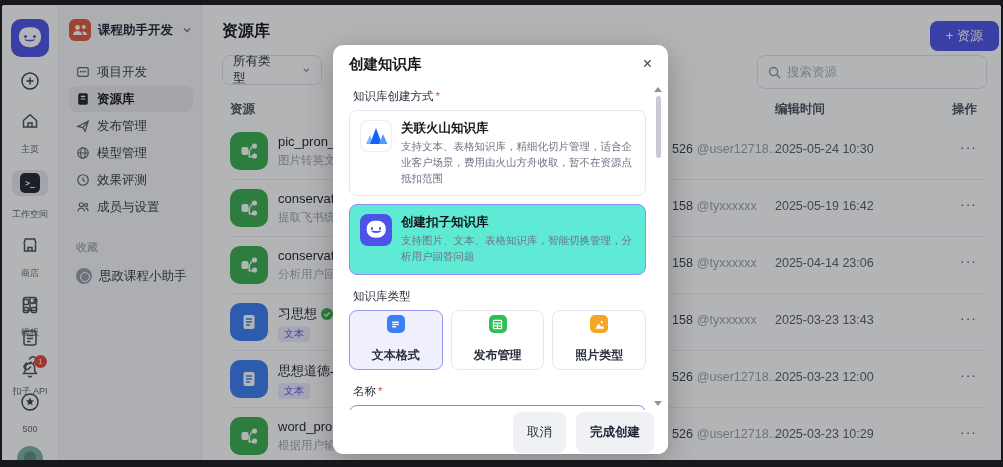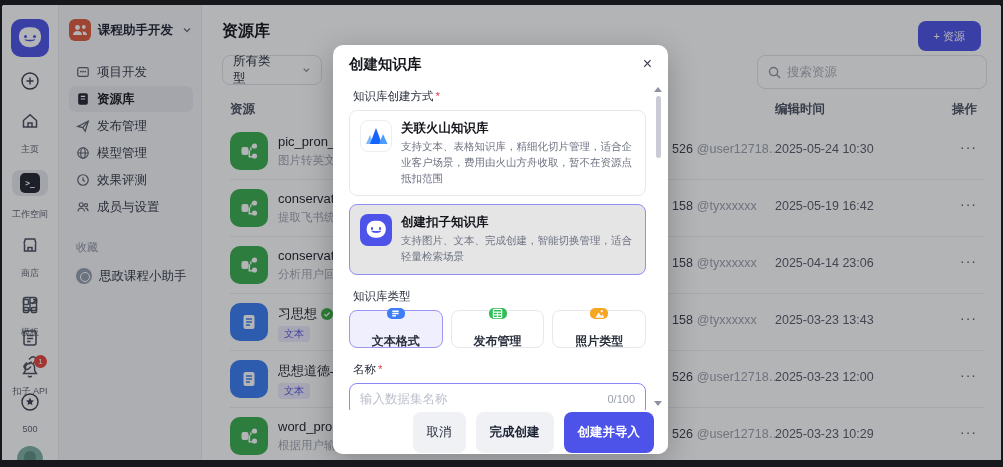--- a/index.html
+++ b/index.html
@@ -34,21 +34,21 @@
   .fav-item { display:flex; align-items:center; gap:7px; padding:0 7px; height:26px; font-size:12.5px; color:#353b48; cursor:pointer; border-radius:7px; white-space:nowrap; }
   .fav-ic { width:16px; height:16px; border-radius:50%; background:#97a0b0; flex:none; position:relative; }
   .fav-ic:after{content:"";position:absolute;left:4px;top:4px;width:8px;height:8px;border-radius:50%;border:1.5px solid #fff;}
 
   
   .main { flex:1; position:relative; background:#fff; }
   .page-title { position:absolute; left:20px; top:16px; font-size:16px; font-weight:bold; color:#14161c; }
   .filter { position:absolute; top:50px; height:30px; background:#fff; border:1px solid #e1e2e8; border-radius:8px; display:flex; align-items:center; padding:0 10px; font-size:12.5px; color:#2a2f3c; gap:26px; cursor:pointer; }
   .f1 { left:20px; width:100px; justify-content:space-between; }
   .f2 { left:132px; width:100px; }
-  .new-btn { position:absolute; right:20px; top:16px; height:30px; padding:0 16px; background:#4d53e8; color:#fff; font-size:11px; border:none; border-radius:8px; cursor:pointer; }
+  .new-btn { position:absolute; right:2px; top:16px; height:30px; padding:0 16px; background:#4d53e8; color:#fff; font-size:13px; border:none; border-radius:8px; cursor:pointer; }
   .search { position:absolute; right:14px; top:50px; width:230px; height:34px; border:1px solid #e1e2e8; border-radius:8px; display:flex; align-items:center; padding:0 10px; gap:6px; }
   .search input { border:none; outline:none; flex:1; font-size:12.5px; color:#2a2f3c; background:transparent; }
   .search input::placeholder { color:#a9aeba; }
   .thead { position:absolute; top:96px; left:28px; right:16px; font-size:12.5px; color:#4b5160; font-weight:bold; height:20px; }
   .thead .c-time { position:absolute; left:545px; }
   .thead .c-act { position:absolute; right:8px; }
   .rows { position:absolute; top:118px; left:28px; right:16px; }
   .trow { position:relative; height:57px; border-bottom:1px solid #ededf2; cursor:pointer; }
   .res { position:absolute; left:0; top:9px; display:flex; gap:10px; align-items:flex-start; }
   .ricon { width:38px; height:38px; border-radius:10px; flex:none; display:flex; align-items:center; justify-content:center; }
@@ -67,28 +67,28 @@
   
   .overlay { position:absolute; inset:0; background:rgba(20,22,28,0.32); z-index:40; }
   .modal { position:absolute; left:331px; top:40px; width:335px; height:409px; background:#fff; border-radius:10px; box-shadow:0 8px 30px rgba(0,0,0,.25); z-index:50; }
   .mo-head { position:absolute; top:0; left:0; right:0; height:38px; display:flex; align-items:center; justify-content:space-between; padding:0 16px; }
   .mo-title { font-size:14.5px; font-weight:bold; color:#14161c; }
   .mo-close { font-size:16px; color:#3a3f4c; cursor:pointer; line-height:1; }
   .mo-body { position:absolute; top:38px; bottom:44px; left:0; right:0; overflow:hidden; padding:4px 22px 0 16px; }
   .fld-label { font-size:11.5px; color:#2a2f3c; margin:10px 4px 6px; }
   .req { color:#e4474d; margin-left:2px; }
   .mcard { border:1px solid #e7e7ee; border-radius:8px; padding:9px 10px; display:flex; gap:9px; margin-bottom:8px; cursor:pointer; background:#fff; }
-  .mcard.sel { border-color:#918df4; background:#e5e5e5; }
+  .mcard.sel { border-color:#918df4; background:#5eead4; }
   .mcard .ic { width:32px; height:32px; border-radius:8px; flex:none; }
   .ic.volc { border:1px solid #edeef3; background:#fff; }
   .ic.coze { background:#4d53e8; position:relative; }
   .mc-title { font-size:12.5px; font-weight:bold; color:#14161c; }
   .mc-desc { font-size:10.5px; color:#6e7383; line-height:1.5; margin-top:2px; }
   .types { display:flex; gap:8px; }
-  .tcard { flex:1; height:38px; border:1px solid #e7e7ee; border-radius:8px; display:flex; flex-direction:column; align-items:center; justify-content:center; gap:14px; cursor:pointer; background:#fff; }
+  .tcard { flex:1; height:60px; border:1px solid #e7e7ee; border-radius:8px; display:flex; flex-direction:column; align-items:center; justify-content:center; gap:14px; cursor:pointer; background:#fff; }
   .tcard.sel { border-color:#9b97f5; background:#f0effe; }
   .tic { width:18px; height:18px; border-radius:5px; display:flex; align-items:center; justify-content:center; }
   .tic.blue { background:#3d7df5; } .tic.green { background:#2fbe57; } .tic.orange { background:#f6a623; }
   .tlabel { font-size:12px; font-weight:bold; color:#2a2f3c; }
   .inp { height:33px; border:1px solid #8c88f4; border-radius:8px; display:flex; align-items:center; padding:0 10px; gap:6px; }
   .inp input { border:none; outline:none; flex:1; font-size:12.5px; background:transparent; color:#2a2f3c; }
   .inp input::placeholder { color:#bcc0cc; }
   .counter { font-size:11px; color:#9ba0ad; }
   .mo-foot { position:absolute; bottom:0; left:0; right:0; height:44px; display:flex; align-items:center; justify-content:flex-end; gap:10px; padding:0 14px; background:#fff; border-radius:0 0 10px 10px; }
   .btn { height:41px; border:none; border-radius:8px; font-size:12.5px; padding:0 14px; cursor:pointer; }
@@ -446,21 +446,21 @@
         </div>
       </div>
 
       <div class="mcard sel">
         <div class="ic coze face eyes">
               <b></b>
               <i></i>
             </div>
         <div>
           <div class="mc-title">创建扣子知识库</div>
-          <div class="mc-desc">支持图片、文本、完成创建，智能切换管理，适合轻量检索场景</div>
+          <div class="mc-desc">支持图片、文本、表格知识库，智能切换管理，分析用户回答问题</div>
         </div>
       </div>
 
       <div class="fld-label" style="margin-top:14px;">知识库类型</div>
       <div class="types">
         <div class="tcard sel">
           <span class="tic blue">
                 <svg width="11" height="11" viewBox="0 0 12 12" fill="none" stroke="#fff" stroke-width="1.5">
                   <path d="M2.5 3.5h7M2.5 6h7M2.5 8.5h4"></path>
                 </svg>
@@ -497,18 +497,17 @@
 
     <div class="mscroll">
       <span class="arr up"></span>
       <span class="thumb"></span>
       <span class="arr down"></span>
     </div>
 
     <div class="mo-foot">
       <button class="btn gray">取消</button>
       <button class="btn gray bold">完成创建</button>
-      <button class="btn primary">创建并导入</button>
     </div>
   </div>
 
 </div>
 </div>
 
 </body></html>

